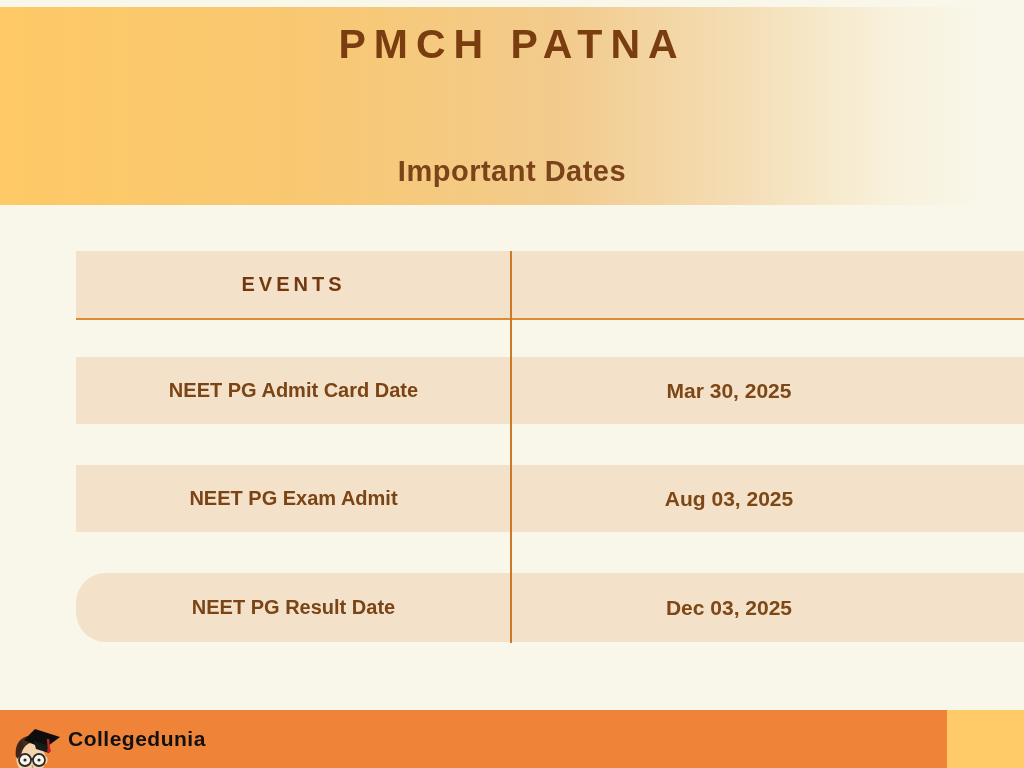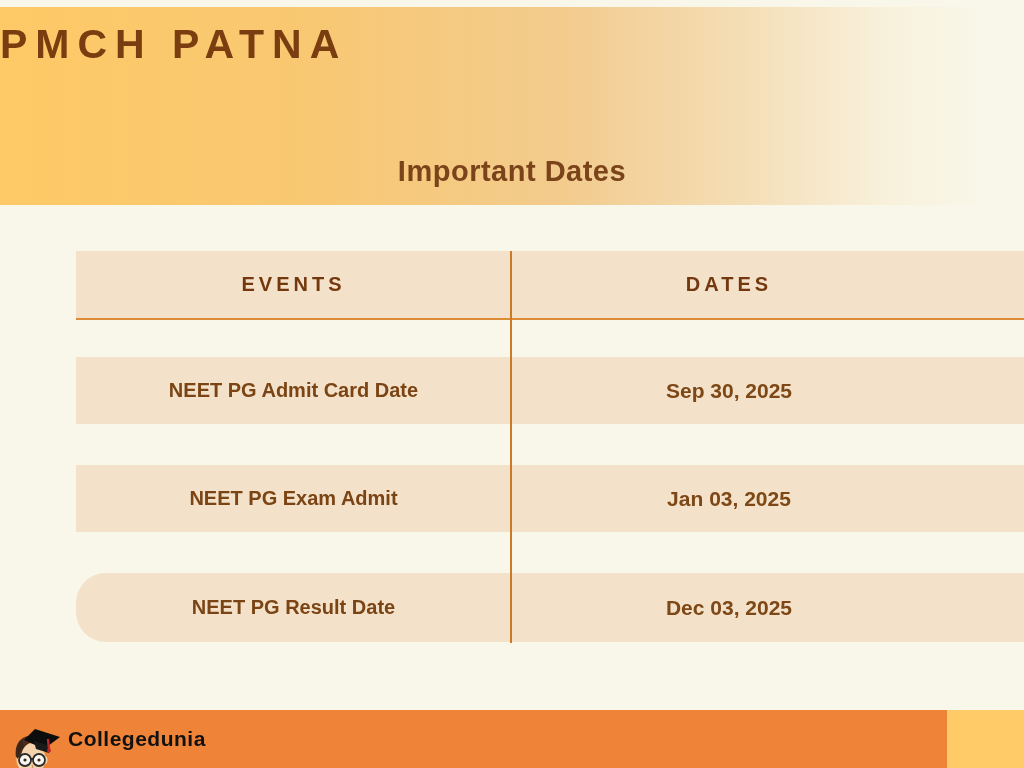--- a/index.html
+++ b/index.html
@@ -28,20 +28,21 @@
       #f2cb8d 55%,
       #f4ddb4 72%,
       #f8f0da 86%,
       #f9f7e9 96%);
   }
   .main-title {
     position: absolute;
     top: 21px;
     left: 0;
     width: 100%;
+    text-align: center;
     font-size: 41px;
     font-weight: bold;
     letter-spacing: 8px;
     color: #7a3d10;
   }
   .sub-title {
     position: absolute;
     top: 139px;
     left: 0;
     width: 100%;
@@ -148,31 +149,30 @@
 
 <div class="banner"></div>
 
 <div class="main-title">PMCH PATNA</div>
 <div class="sub-title">Important Dates</div>
 
 <div class="dates-table">
 
   <div class="t-row t-header">
     <div class="cell c-left">EVENTS</div>
-    <div class="cell c-right">DATES</div>
   </div>
 
   <div class="t-row t-body-row row-0">
     <div class="cell c-left">NEET PG Admit Card Date</div>
-    <div class="cell c-right">Sep 30, 2025</div>
+    <div class="cell c-right">Mar 30, 2025</div>
   </div>
 
   <div class="t-row t-body-row row-1">
     <div class="cell c-left">NEET PG Exam Admit</div>
-    <div class="cell c-right">Jan 03, 2025</div>
+    <div class="cell c-right">Aug 03, 2025</div>
   </div>
 
   <div class="t-row t-body-row row-2">
     <div class="cell c-left">NEET PG Result Date</div>
     <div class="cell c-right">Dec 03, 2025</div>
   </div>
 
   <div class="v-divider"></div>
 </div>
 

